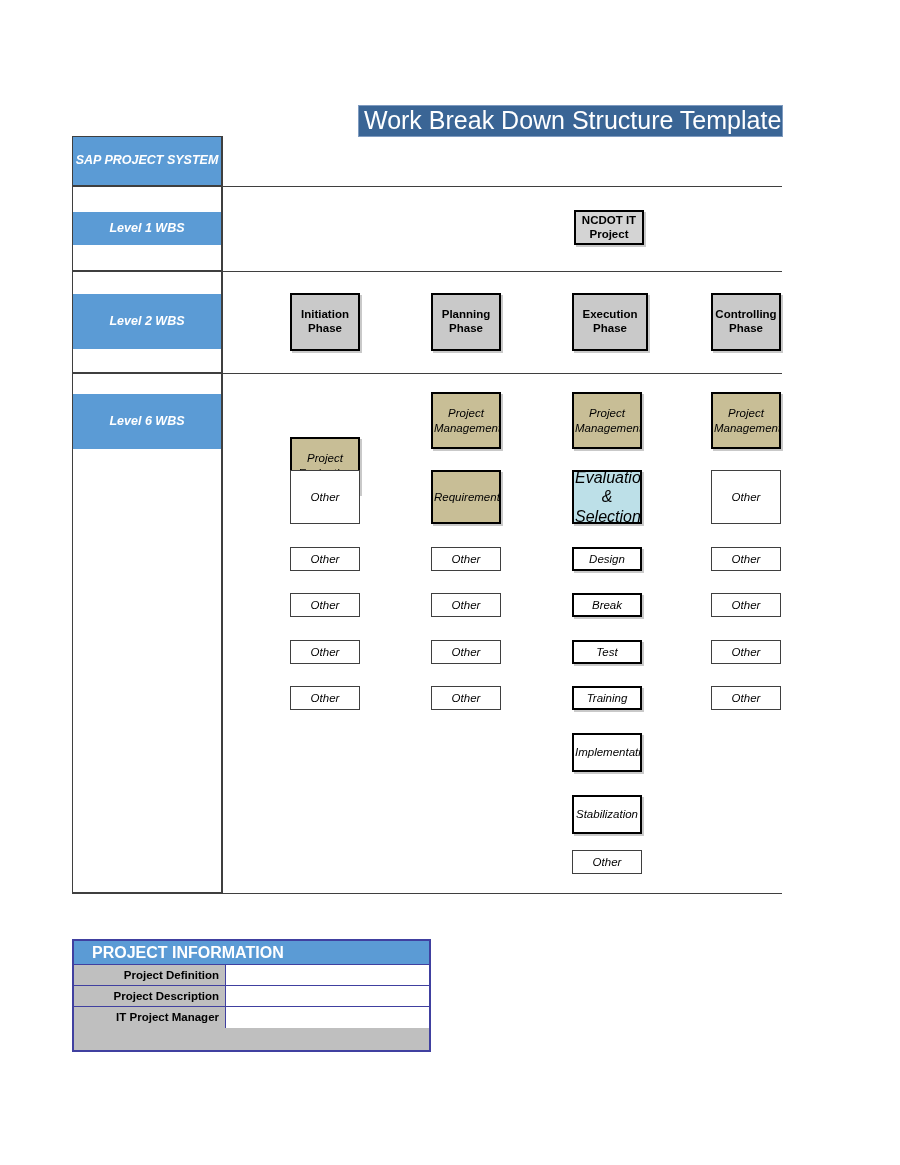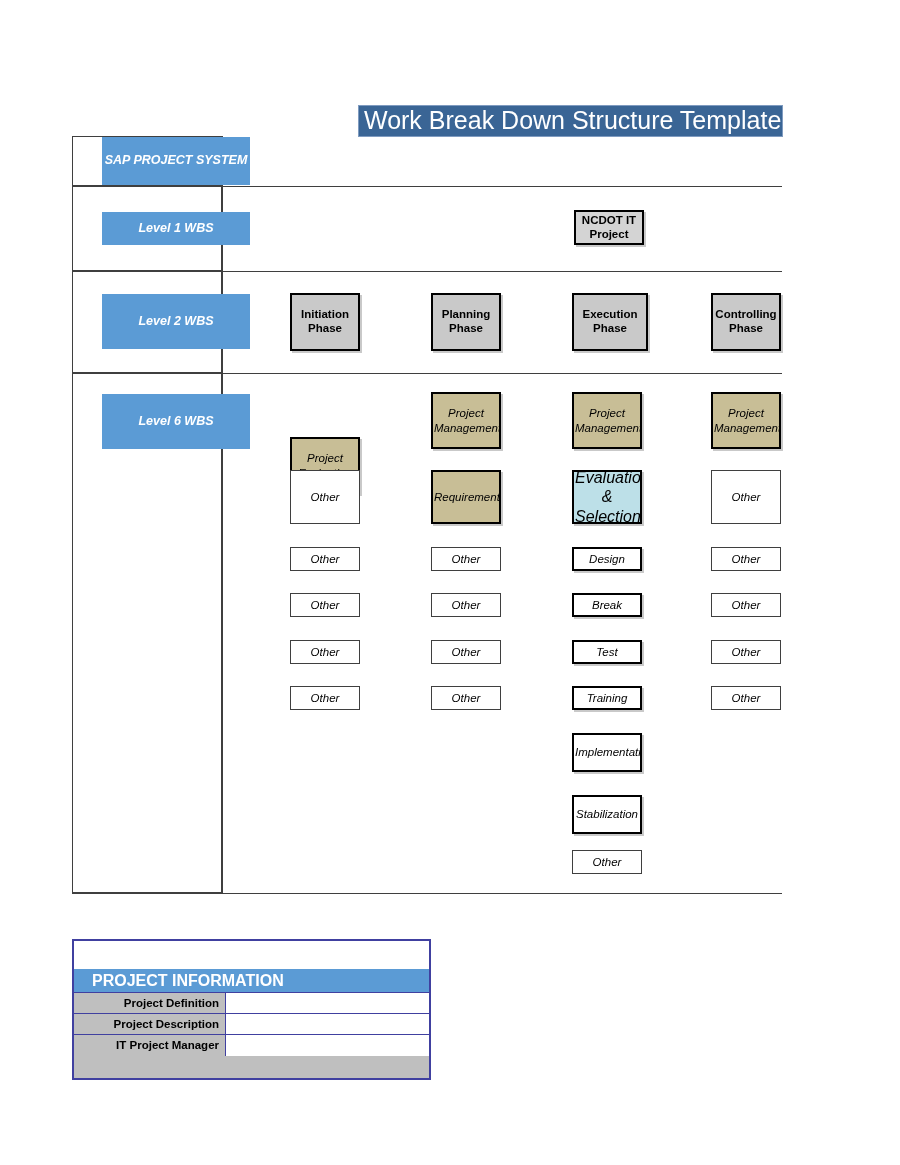--- a/index.html
+++ b/index.html
@@ -77,21 +77,20 @@
     color: #ffffff;
     font-style: italic;
     font-weight: bold;
     font-size: 12.5px;
     display: flex;
     align-items: center;
     justify-content: center;
     text-align: center;
     line-height: 1.25;
     box-sizing: border-box;
-    margin-left: 29px;
   }
 
   
   .node {
     position: absolute;
     box-sizing: border-box;
     display: flex;
     align-items: center;
     justify-content: center;
     text-align: center;
@@ -172,21 +171,20 @@
   #info-table .ti-header {
     background: #5B9BD5;
     color: #ffffff;
     font-size: 16px;
     font-weight: bold;
     padding: 2px 0 8px 18px;
     border-bottom: 1px solid #4040a0;
     box-sizing: border-box;
     height: 24px;
     line-height: 20px;
-    margin-top: 28px;
   }
   #info-table .ti-row {
     display: flex;
     height: 21px;
     border-bottom: 1px solid #4040a0;
     box-sizing: border-box;
   }
   #info-table .ti-label {
     width: 152px;
     background: #BFBFBF;

